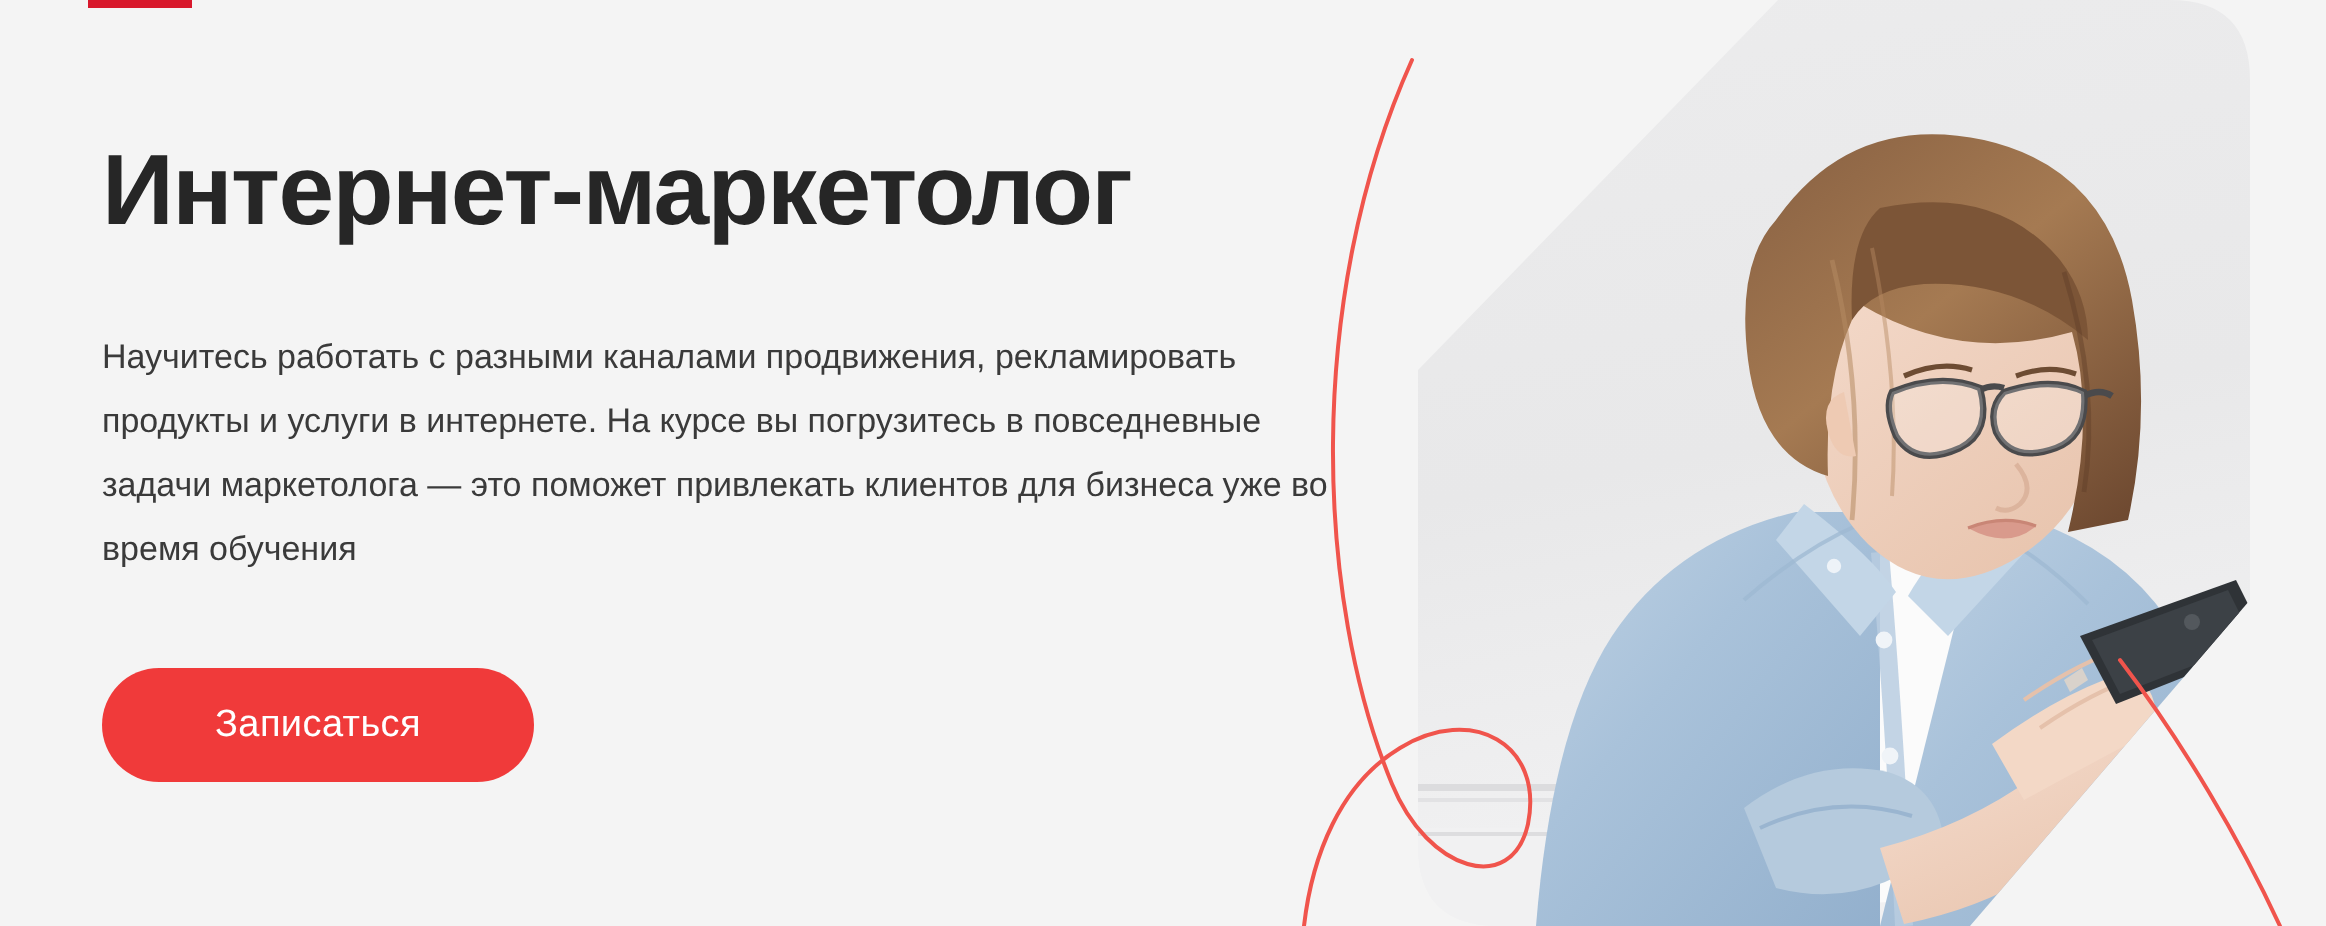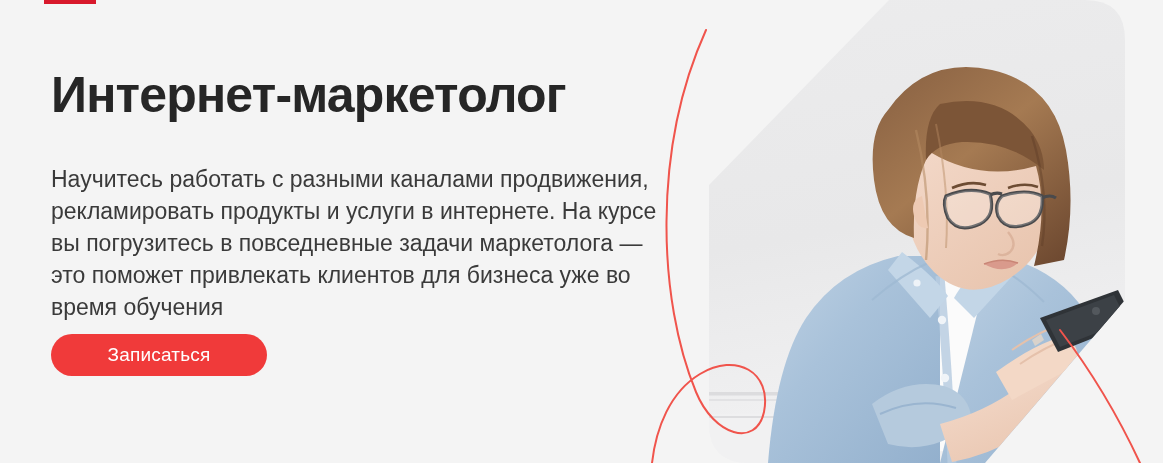--- a/index.html
+++ b/index.html
@@ -38,29 +38,29 @@
     line-height:60px;
     font-weight:700;
     letter-spacing:-0.8px;
     color:#262626;
     white-space:nowrap;
   }
   .lead {
     position:absolute;
     left:0; top:163px;
     width:615px;
-    font-size:23px;
+    font-size:17px;
     line-height:32px;
     font-weight:400;
     color:#3a3a3a;
   }
   .cta-button {
     position:absolute;
     left:0; top:334px;
-    width:216px; height:42px;
+    width:216px; height:57px;
     border:none;
     border-radius:32px;
     background:#f03a3a;
     color:#ffffff;
     font-family:"Liberation Sans", sans-serif;
     font-size:19px;
     font-weight:400;
     letter-spacing:0.2px;
     cursor:pointer;
     display:flex;

